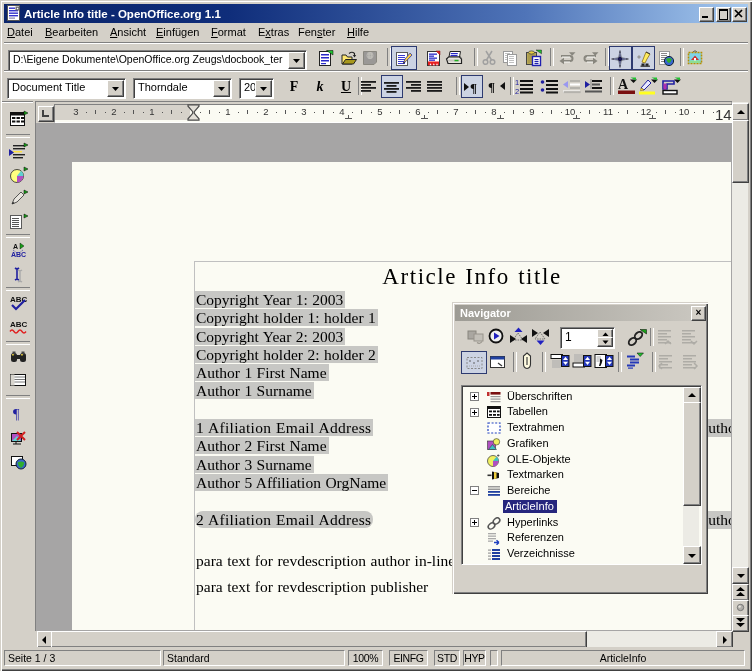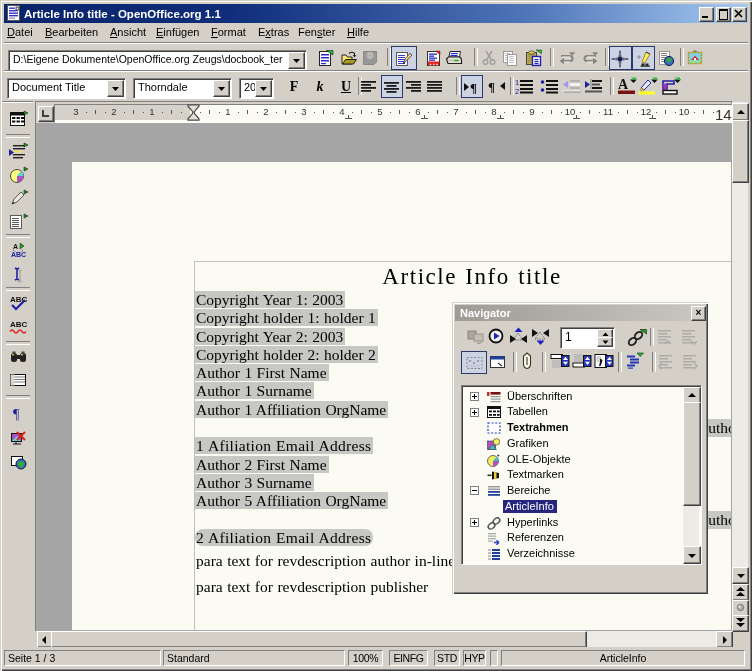--- a/index.html
+++ b/index.html
@@ -583,21 +583,20 @@
 
   <div class="abs" style="left:0;top:0;width:696px;height:529px;font-family:'Liberation Serif',serif;color:#000;word-spacing:0.6px;">
     <div class="abs" style="left:436px;top:162px;transform:translateX(-50%);font-size:23px;letter-spacing:1.55px;word-spacing:1px;white-space:nowrap;">Article Info title</div>
     <div class="abs doc-lines" style="left:159px;top:189px;font-size:15.5px;">
       <div class="dl"><span>Copyright Year 1: 2003</span></div>
       <div class="dl"><span>Copyright holder 1: holder 1</span></div>
       <div class="dl"><span>Copyright Year 2: 2003</span></div>
       <div class="dl"><span>Copyright holder 2: holder 2</span></div>
       <div class="dl"><span>Author 1 First Name</span></div>
       <div class="dl"><span>Author 1 Surname</span></div>
-      <div class="dl"><span>Author 1 Affiliation OrgName</span></div>
       <div class="dl nb"><span>&nbsp;</span></div>
       <div class="dl"><span style="letter-spacing:0.3px;">1 Afiliation Email Address</span></div>
       <div class="dl"><span>Author 2 First Name</span></div>
       <div class="dl"><span>Author 3 Surname</span></div>
       <div class="dl"><span>Author 5 Affiliation OrgName</span></div>
       <div class="dl nb"><span>&nbsp;</span></div>
       <div class="dl"><span style="letter-spacing:0.3px;border-radius:8px;">2 Afiliation Email Address</span></div>
     </div>
 
     <div class="abs" style="left:636px;top:317px;width:59px;height:18px;background:#c7c7c4;overflow:hidden;">
@@ -948,21 +947,21 @@
       <rect x="6" y="4.5" width="3" height="1.8" fill="#111"></rect>
       <rect x="10" y="4.5" width="2.6" height="1.8" fill="#111"></rect>
       <rect x="2" y="8" width="3" height="1.8" fill="#111"></rect>
       <rect x="6" y="8" width="3" height="1.8" fill="#111"></rect>
       <rect x="10" y="8" width="2.6" height="1.8" fill="#111"></rect>
     </svg>
 <div class="abs" style="left:55px;top:103.35px;width:150px;height:13.5px;font-size:11px;line-height:13.5px;color:#000;">Tabellen</div>
 <svg class="abs" style="left:35px;top:120.1px;" width="14" height="13" viewBox="0 0 14 13">
       <rect x="1" y="1" width="12" height="10" fill="#fff" stroke="#2040c0" stroke-width="1.2" stroke-dasharray="2,1.6"></rect>
     </svg>
-<div class="abs" style="left:55px;top:119.1px;width:150px;height:13.5px;font-size:11px;line-height:13.5px;color:#000;font-weight:bold;">Textrahmen</div>
+<div class="abs" style="left:55px;top:119.1px;width:150px;height:13.5px;font-size:11px;line-height:13.5px;color:#000;">Textrahmen</div>
 <svg class="abs" style="left:35px;top:135.85px;" width="14" height="13" viewBox="0 0 14 13">
       <rect x="0.5" y="3" width="8" height="8.5" fill="#b050c0" stroke="#333" stroke-width="0.6"></rect>
       <circle cx="9.5" cy="3.8" r="3.2" fill="#f0f060" stroke="#333" stroke-width="0.6"></circle>
       <polygon points="1.5,11.5 5.5,6.5 9.5,11.5" fill="#40c0c0" stroke="#333" stroke-width="0.5"></polygon>
     </svg>
 <div class="abs" style="left:55px;top:134.85px;width:150px;height:13.5px;font-size:11px;line-height:13.5px;color:#000;">Grafiken</div>
 <svg class="abs" style="left:35px;top:151.6px;" width="14" height="13" viewBox="0 0 14 13">
       <circle cx="6" cy="7" r="5.5" fill="#f0f060" stroke="#333" stroke-width="0.7"></circle>
       <path d="M6,7 L11.5,7 A5.5,5.5 0 0,1 6,12.5 Z" fill="#b050c0"></path>
       <path d="M6,7 L9.5,2.8 A5.5,5.5 0 0,1 11.5,7 Z" fill="#40c0c0"></path>

